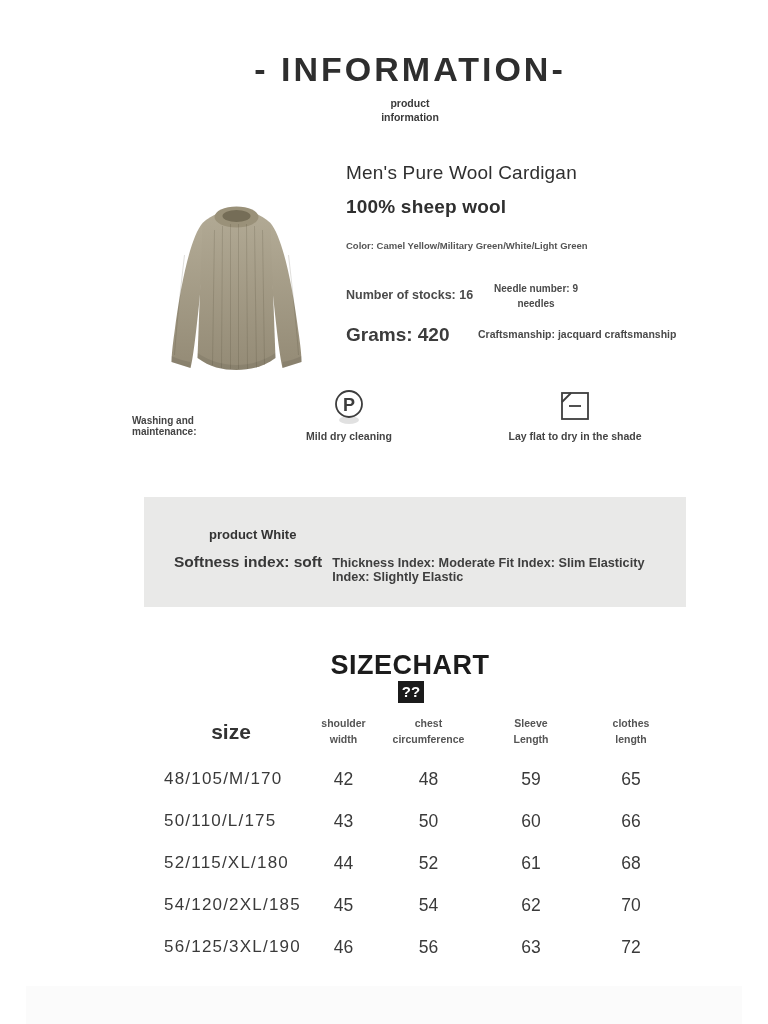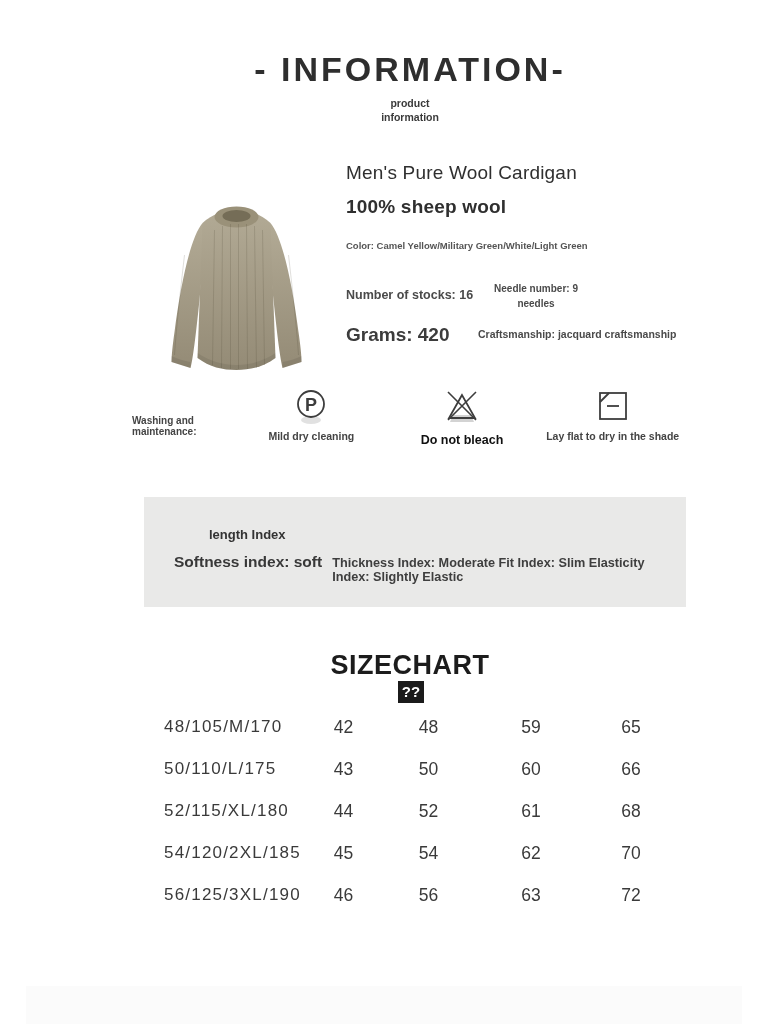--- a/index.html
+++ b/index.html
@@ -115,58 +115,67 @@
       <div class="care-ico">
         <svg width="38" height="40" viewBox="0 0 38 40">
           <ellipse cx="19" cy="33" rx="10" ry="4" fill="#c9c9c9" opacity="0.55"></ellipse>
           <circle cx="19" cy="17" r="13" fill="#fff" stroke="#3d3d3d" stroke-width="1.8"></circle>
           <text x="19" y="23.5" font-size="18" font-weight="bold" text-anchor="middle" fill="#3d3d3d" font-family="Liberation Sans,sans-serif">P</text>
         </svg>
       </div>
       <div class="care-cap">Mild dry cleaning</div>
     </div>
 
-    <div class="care-item">
-      <div class="care-ico">
-        <svg width="38" height="40" viewBox="0 0 38 40">
-          <polygon points="10,28 28,28 31,35 7,35" fill="#b5b5b5" opacity="0.6"></polygon>
-          <path d="M19 8 L6 31 L32 31 Z" fill="none" stroke="#3d3d3d" stroke-width="1.8"></path>
-          <path d="M5 5 L33 33 M33 5 L5 33" stroke="#3d3d3d" stroke-width="1.6" fill="none"></path>
-        </svg>
-      </div>
-      <div class="care-cap bold">Do not bleach</div>
-    </div>
 
     <div class="care-item">
       <div class="care-ico">
         <svg width="38" height="40" viewBox="0 0 38 40">
           <rect x="6" y="6" width="26" height="26" fill="#fff" stroke="#3d3d3d" stroke-width="1.8"></rect>
           <path d="M6 15 L15 6" stroke="#3d3d3d" stroke-width="1.8" fill="none"></path>
           <path d="M13 19 L25 19" stroke="#3d3d3d" stroke-width="1.8" fill="none"></path>
         </svg>
       </div>
       <div class="care-cap">Lay flat to dry in the shade</div>
     </div>
 
   </div>
 
   <div class="idx">
-    <div class="idx-title">length Index</div>
+    <div class="idx-title">product White</div>
     <div class="idx-row">
       <span class="idx-soft">Softness index: soft</span>
       <span class="idx-detail">Thickness Index: Moderate Fit Index: Slim Elasticity Index: Slightly Elastic</span>
     </div>
   </div>
 
   <div class="sc-title">
     <span class="sc-title-text">SIZECHART</span>
     <span class="sc-title-box">??</span>
   </div>
 
   <div class="tbl">
+    <div class="tr head">
+      <div class="th-size">size</div>
+      <div class="th">
+        <div>shoulder</div>
+        <div>width</div>
+      </div>
+      <div class="th">
+        <div>chest</div>
+        <div>circumference</div>
+      </div>
+      <div class="th">
+        <div>Sleeve</div>
+        <div>Length</div>
+      </div>
+      <div class="th">
+        <div>clothes</div>
+        <div>length</div>
+      </div>
+    </div>
 
     <div class="tr row">
       <div class="td-size">48/105/M/170</div>
       <div class="td">42</div>
       <div class="td">48</div>
       <div class="td">59</div>
       <div class="td">65</div>
     </div>
     <div class="tr row">
       <div class="td-size">50/110/L/175</div>

